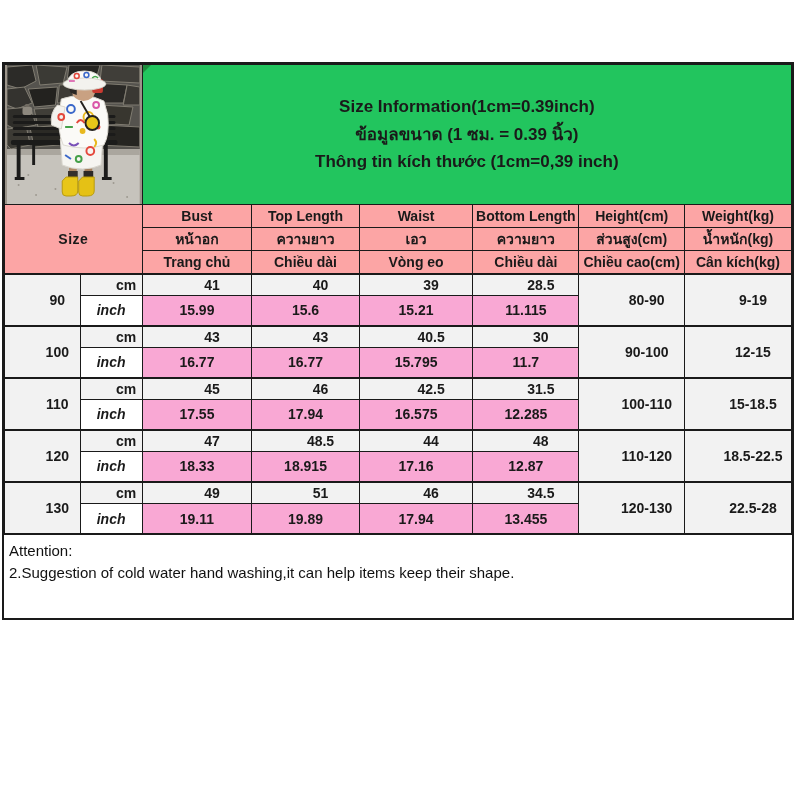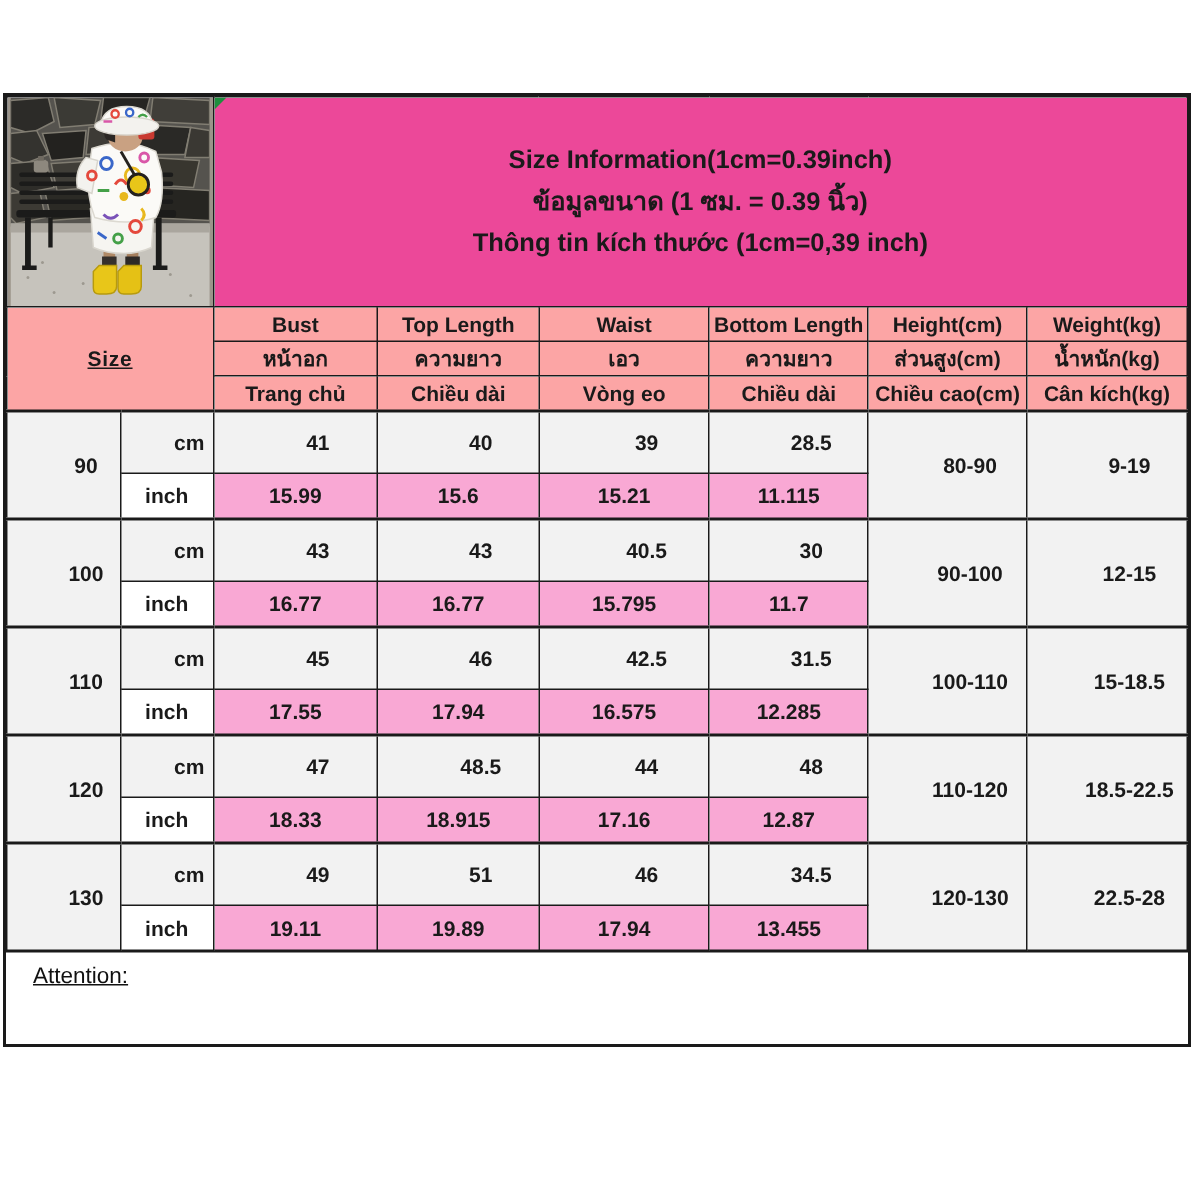--- a/index.html
+++ b/index.html
@@ -12,39 +12,39 @@
     border:2px solid #1a1a1a;background:#ffffff;box-sizing:border-box;
   }
   table.size-table{border-collapse:collapse;width:100%;table-layout:fixed;}
   table.size-table td{
     border:1px solid #1a1a1a;text-align:center;vertical-align:middle;
     font-weight:bold;color:#1a1a1a;overflow:hidden;padding:0 2px;box-sizing:border-box;
   }
   tr.title-row td{height:139px;}
   td.photo-cell{padding:0;background:#9b948a;}
   td.photo-cell svg{display:block;width:100%;height:139px;}
-  td.title-cell{position:relative;background:#ec4899;font-size:17px;line-height:1.62;}
+  td.title-cell{position:relative;background:#22c55e;font-size:17px;line-height:1.62;}
   .green-corner{
     position:absolute;top:0;left:0;width:0;height:0;
     border-top:8px solid #1e8e3e;border-right:8px solid transparent;
   }
   tr.hdr td{height:23px;font-size:14px;background:#fca5a5;}
-  td.size-label{font-size:26px;background:#d9d9d9;letter-spacing:0.5px;text-decoration:underline;}
-  tr.cm-row td{height:42px;font-size:14px;background:#f2f2f2;padding-left:32px;}
+  td.size-label{font-size:26px;background:#d9d9d9;letter-spacing:0.5px;}
+  tr.cm-row td{height:22px;font-size:14px;background:#f2f2f2;padding-left:32px;}
   tr.inch-row td{height:30px;font-size:14px;background:#f9a8d4;}
   td.size-cell{background:#d9d9d9;font-size:14px;}
   td.unit-cell{background:inherit;}
-  tr.inch-row td.unit-cell{background:#ffffff;}
+  tr.inch-row td.unit-cell{background:#ffffff;font-style:italic;}
   tr.cm-row td.unit-cell{background:#f2f2f2;}
   td.range-cell{background:#f2f2f2;font-size:14px;}
   tr.group-start td{border-top-width:2px;}
   td.thickL{border-left-width:2px;margin-left:32px;}
   .attention{
-    border-top:1px solid #1a1a1a;padding:5px 6px 34px 18px;
-    font-size:15px;line-height:1.47;font-weight:normal;color:#111;text-align:left;text-decoration:underline;
+    border-top:1px solid #1a1a1a;padding:5px 6px 34px 5px;
+    font-size:15px;line-height:1.47;font-weight:normal;color:#111;text-align:left;
   }
   .attention div{white-space:normal;}
 </style>
 </head>
 <body>
 
 <div class="sheet">
   <table class="size-table">
     <colgroup>
       <col style="width:9.6%">
@@ -290,14 +290,15 @@
       <td>19.11</td>
       <td>19.89</td>
       <td>17.94</td>
       <td>13.455</td>
     </tr>
   </tbody>
     </table>
 
   <div class="attention">
     <div>Attention:</div>
+    <div>2.Suggestion of cold water hand washing,it can help items keep their shape.</div>
   </div>
 </div>
 
 </body></html>

